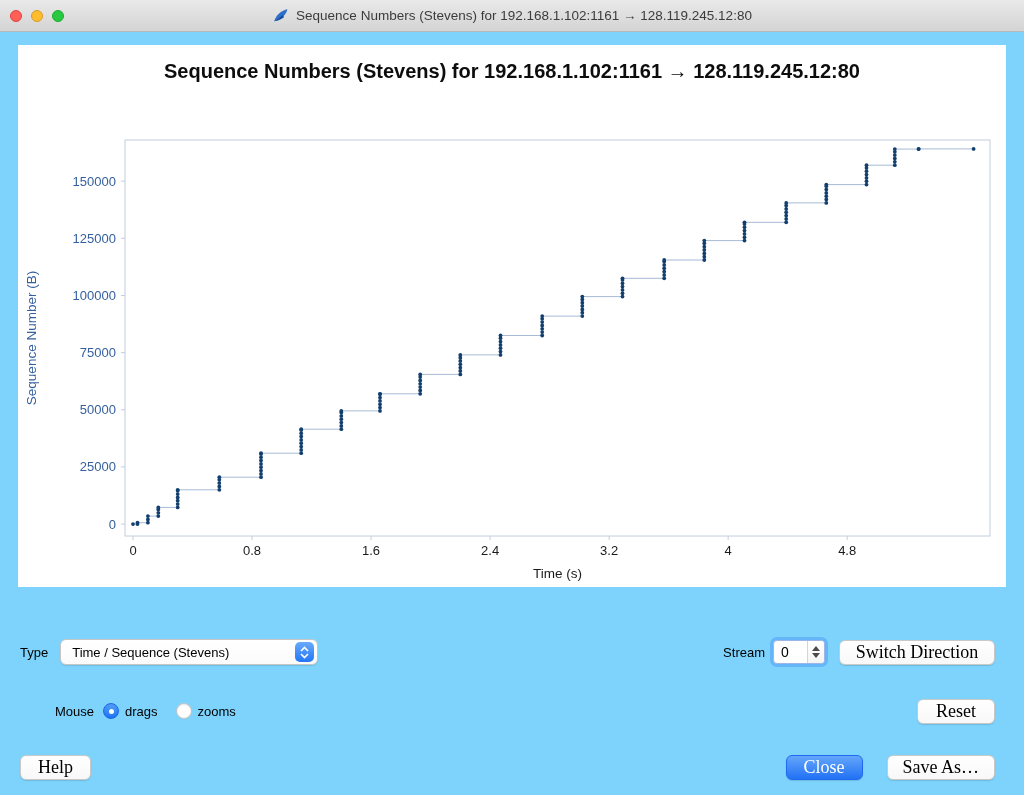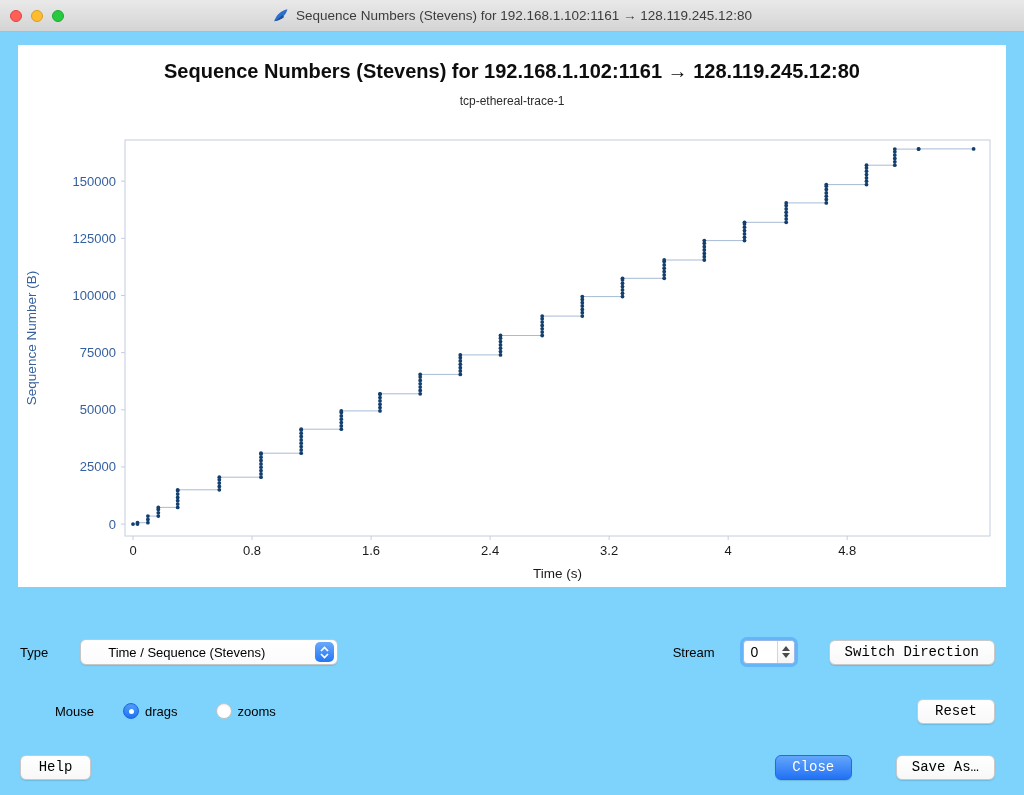--- a/index.html
+++ b/index.html
@@ -22,31 +22,31 @@
   .chart-box { position:absolute; top:45px; left:18px; width:988px; height:542px; background:#ffffff; }
   .chart-title { margin-top:15px; text-align:center; font-size:20px; font-weight:bold; color:#0d0d0d; }
   .chart-subtitle { margin-top:11px; text-align:center; font-size:12px; color:#2c2c2c; }
   #plot { position:absolute; top:78px; left:0; width:988px; height:460px; }
   #plot text { font-family:"Liberation Sans", sans-serif; }
 
   
   .hint { position:absolute; top:601px; left:20px; font-style:italic; font-size:11.5px; color:#1c1c1c; }
 
   
-  .row { position:absolute; left:20px; right:29px; display:flex; align-items:center;gap:20px; }
+  .row { position:absolute; left:20px; right:29px; display:flex; align-items:center; }
   .row-type { top:638px; height:28px; }
   .row-mouse { top:698px; height:26px;margin-left:35px; }
   .row-bottom { top:754px; height:26px; }
   .spacer { flex:1; }
   .ctl-label { font-size:13px; color:#000; }
 
   .combo { position:relative; width:258px; height:26px; margin-left:12px;
     background:linear-gradient(#ffffff,#fbfbfb); border:1px solid #c6c6c6; border-radius:6px;
     box-shadow:0 1px 1px rgba(0,0,0,0.10); display:flex; align-items:center;
-    padding-left:27px; font-size:13px; color:#000; cursor:default; }
+    padding-left:11px; font-size:13px; color:#000; cursor:default; }
   .combo-stepper { position:absolute; right:3px; top:2px; width:19px; height:20px; border-radius:5px;
     background:linear-gradient(#6aaafc,#2376f5); display:flex; flex-direction:column;
     align-items:center; justify-content:center; gap:1px; }
 
   .spin { display:flex; align-items:stretch; height:24px; margin:0 14px 0 8px;
     background:#fff; border:1px solid #9ab7e8; border-radius:4px;
     box-shadow:0 0 0 3px rgba(73,147,245,0.45); }
   .spin-value { width:33px; font-size:14px; color:#000; display:flex; align-items:center; padding-left:7px; }
   .spin-arrows { width:17px; border-left:1px solid #d5d5d5; display:flex; flex-direction:column;
     align-items:center; justify-content:center; gap:2px; background:linear-gradient(#ffffff,#f4f4f4);
@@ -56,22 +56,22 @@
 
   .radio { display:flex; align-items:flex-end; gap:6px; font-size:13px; color:#000; margin-left:9px; cursor:default; }
   .radio + .radio { margin-left:18px; }
   .rb { width:16px; height:16px; border-radius:50%; background:#fff; border:1px solid #c2c2c2;
     box-shadow:inset 0 1px 2px rgba(0,0,0,0.08); position:relative; }
   .rb.on { background:linear-gradient(#54a1fb,#1d72f3); border:1px solid #1a68e6; }
   .rb.on::after { content:""; position:absolute; left:5px; top:5px; width:5px; height:5px;
     border-radius:50%; background:#fff; }
 
   .btn { height:25px; background:linear-gradient(#ffffff,#f8f8f8); border:1px solid #c9c9c9;
-    border-radius:6px; font-size:14px; color:#000; box-shadow:0 1px 1px rgba(0,0,0,0.12);
-    padding:0 15px; font-family:Liberation Mono, monospace; cursor:default; }
+    border-radius:6px; font-size:18px; color:#000; box-shadow:0 1px 1px rgba(0,0,0,0.12);
+    padding:0 15px; font-family:Liberation Serif, serif; cursor:default; }
   .btn.primary { background:linear-gradient(#64a6fb,#2271f4); border-color:#1e6af0; color:#fff; }
   .btn-switch { min-width:156px; }
   .btn-reset { min-width:78px; }
   .btn-help { min-width:71px; }
   .btn-close { min-width:77px; }
   .btn-saveas { min-width:93px; margin-left:24px; }
 </style>
 </head>
 <body>
 
@@ -89,21 +89,20 @@
           <path d="M4 27 C8 14 18 6 29 4 C27 13 19 23 4 27 Z" fill="#2e6fc9"></path>
           <path d="M4 27 C10 24 15 20 19 15 L23 19 C18 23 12 26 4 27 Z" fill="#1a4e9e"></path>
         </svg>
       </span>
       <span class="titlebar-title">Sequence Numbers (Stevens) for 192.168.1.102:1161 → 128.119.245.12:80</span>
     </div>
   </div>
 
   <div class="chart-box">
     <div class="chart-title">Sequence Numbers (Stevens) for 192.168.1.102:1161 → 128.119.245.12:80</div>
-    <div class="chart-subtitle">tcp-ethereal-trace-1</div>
     <svg id="plot" viewBox="0 0 988 460">
         <rect x="107" y="17" width="865" height="396" fill="#ffffff" stroke="#c3cedd" stroke-width="1"></rect>
         <line x1="115.03405572755418" y1="413" x2="115.03405572755418" y2="417" stroke="#c3cedd"></line>
         <text x="115.03405572755418" y="432" text-anchor="middle" fill="#1a1a1a" font-size="13">0</text>
         <line x1="234.05710354317168" y1="413" x2="234.05710354317168" y2="417" stroke="#c3cedd"></line>
         <text x="234.05710354317168" y="432" text-anchor="middle" fill="#1a1a1a" font-size="13">0.8</text>
         <line x1="353.0801513587891" y1="413" x2="353.0801513587891" y2="417" stroke="#c3cedd"></line>
         <text x="353.0801513587891" y="432" text-anchor="middle" fill="#1a1a1a" font-size="13">1.6</text>
         <line x1="472.1031991744066" y1="413" x2="472.1031991744066" y2="417" stroke="#c3cedd"></line>
         <text x="472.1031991744066" y="432" text-anchor="middle" fill="#1a1a1a" font-size="13">2.4</text>

